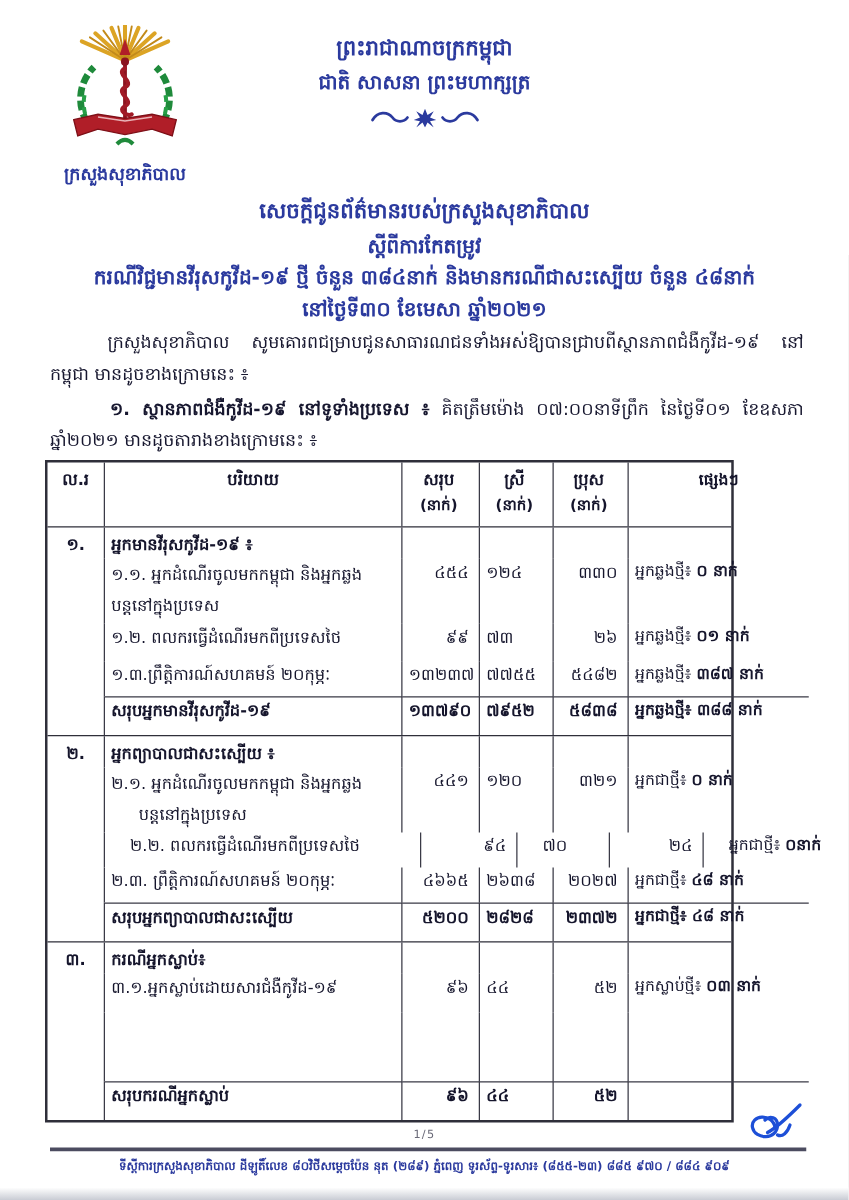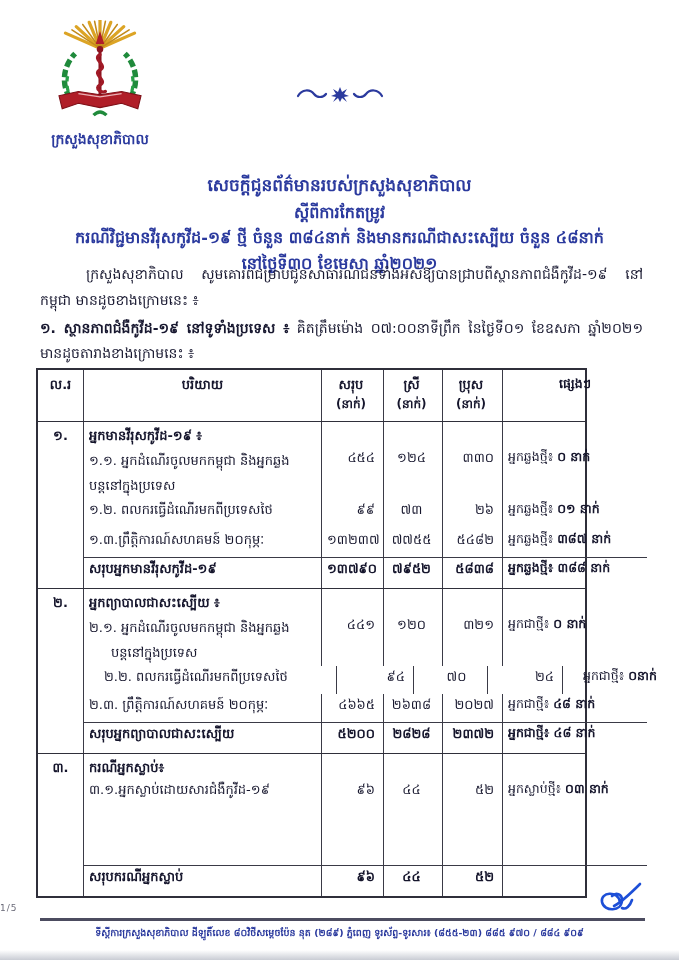--- a/index.html
+++ b/index.html
@@ -11,42 +11,42 @@
     color:#1c1c38;
   }
   
   .logo-wrap { position:absolute; left:44px; top:20px; width:112px; text-align:center; }
   .logo-label { margin-top:2px; font-size:14px; font-weight:bold; color:#2b3a9e; white-space:nowrap; }
   .kingdom { position:absolute; left:0; right:0; top:26px; text-align:center; color:#2b3a9e; }
   .kingdom .l1 { font-size:17px; font-weight:bold; line-height:1.6; }
   .kingdom .l2 { font-size:16px; font-weight:bold; line-height:1.6; }
   .ornament { position:absolute; left:0; right:0; top:86px; text-align:center; }
   
-  .title-block { position:absolute; left:20px; right:20px; top:172px; text-align:center;
+  .title-block { position:absolute; left:20px; right:20px; top:156px; text-align:center;
                  color:#2b3a9e; font-weight:bold; line-height:1.62; }
   .title-block .t1 { font-size:17px; }
   .title-block .t2 { font-size:16px; }
   .title-block .t3 { font-size:16px; }
   .title-block .t4 { font-size:16px; }
   
   .body-text { position:absolute; left:40px; right:36px; top:262px; font-size:14px;
                line-height:1.84; text-align:justify; color:#17172f; }
   .body-text .p1 { text-indent:46px; }
   .body-text .p2 { margin-top:2px; }
-  .body-text .lead { font-weight:bold; }
+  .body-text .lead { font-weight:bold;margin-left:48px; }
   
   .tbl { position:absolute; left:36px; top:368px; width:551px; border:2px solid #2f2f3a;
          font-size:13px; color:#15152c; }
   .trow { display:flex; align-items:stretch; }
   .trow > div { border-right:1.3px solid #3a3a46; padding:2px 5px; }
   .trow > div:last-child { border-right:none; }
   .c-no   { width:46px;  flex:0 0 46px;  text-align:center; }
   .c-desc { width:238px; flex:0 0 238px; }
   .c-n1   { width:62px;  flex:0 0 62px;  text-align:right; padding-right:8px !important; }
-  .c-n2   { width:59px;  flex:0 0 59px;  text-align:center; padding-right:8px !important; }
+  .c-n2   { width:59px;  flex:0 0 59px;  text-align:left; padding-right:8px !important; }
   .c-n3   { width:60px;  flex:0 0 60px;  text-align:right; padding-right:8px !important; }
   .c-note { width:144px; flex:0 0 144px; font-size:12.5px; }
   .thead { border-bottom:1.6px solid #2f2f3a; height:52px; font-weight:bold; }
   .thead > div { display:flex; flex-direction:column; align-items:center; justify-content:flex-start;
                  padding-top:5px !important; line-height:1.5; text-align:center !important; }
   .thead .unit { font-size:12px; }
   .sec { border-bottom:1.6px solid #2f2f3a; }
   .sec:last-child { border-bottom:none; }
   .r-title { font-weight:bold; }
   .r-title .c-desc { padding-top:5px; }
@@ -57,21 +57,21 @@
   .subtotal > div { border-top:1.4px solid #3a3a46; }
   .subtotal > .c-no { border-top:none; }
   .nnum { font-weight:bold;margin-top:43px; }
   .h-r11 { height:52px; } .h-r12 { height:30px; } .h-r13 { height:28px; }
   .h-title { height:25px; } .h-sub { height:31px; }
   .h-r21 { height:52px; } .h-r22 { height:28px;gap:15px; } .h-r23 { height:28px; }
   .h-r31 { height:31px; } .h-spacer { height:55px; }
   .desc-lh { line-height:1.9; }
   
   .signature { position:absolute; left:592px; top:880px; }
-  .pagenum { position:absolute; left:0; right:0; top:903px; 
+  .pagenum { position:absolute; left:0; right:0; top:903px; text-align:center;
              font-size:9px; color:#6a6a78; letter-spacing:1px; }
   .footrule { position:absolute; left:40px; right:34px; top:918px; height:2.5px; background:#4c4c60; }
   .footaddr { position:absolute; left:0; right:0; top:927px; text-align:center;
               font-size:9.5px; font-weight:bold; color:#2b3a9e; }
   .page-edge { position:absolute; left:0; right:0; bottom:0; height:10px;
                background:linear-gradient(#ffffff, #c9ccd4); }
 </style>
 </head>
 <body>
 
@@ -110,20 +110,24 @@
       <path d="M50 32 C 42 36, 58 42, 50 46 C 42 50, 58 56, 50 60 C 44 63, 52 68, 55 66" fill="none" stroke="#a11a26" stroke-width="3" stroke-linecap="round"></path>
 
       <path d="M12 70 L30 66 L50 69 L70 66 L88 70 L85 82 L70 77 L50 81 L30 77 L15 82 Z" fill="#b01e28" stroke="#7e1018" stroke-width="1"></path>
       <path d="M30 68 L50 71 L70 68" fill="none" stroke="#e9b3b7" stroke-width="1.2"></path>
 
       <path d="M44 88 Q50 82 56 88" fill="none" stroke="#1f8a3b" stroke-width="3"></path>
     </svg>
     <div class="logo-label">ក្រសួងសុខាភិបាល</div>
   </div>
 
+  <div class="kingdom">
+    <div class="l1">ព្រះរាជាណាចក្រកម្ពុជា</div>
+    <div class="l2">ជាតិ សាសនា ព្រះមហាក្សត្រ</div>
+  </div>
 
   <div class="ornament">
     <svg width="96" height="16" viewBox="0 0 96 16">
       <g fill="none" stroke="#2b3a9e" stroke-width="2.2" stroke-linecap="round">
         <path d="M6 10 C 10 3, 18 3, 22 8 C 25 12, 31 12, 34 8"></path>
         <path d="M90 10 C 86 3, 78 3, 74 8 C 71 12, 65 12, 62 8"></path>
       </g>
       <path d="M48 1 L50 6 L55 3 L52 8 L57 10 L52 11 L55 16 L50 12 L48 16 L46 12 L41 16 L44 11 L39 10 L44 8 L41 3 L46 6 Z" fill="#2b3a9e"></path>
     </svg>
   </div>

